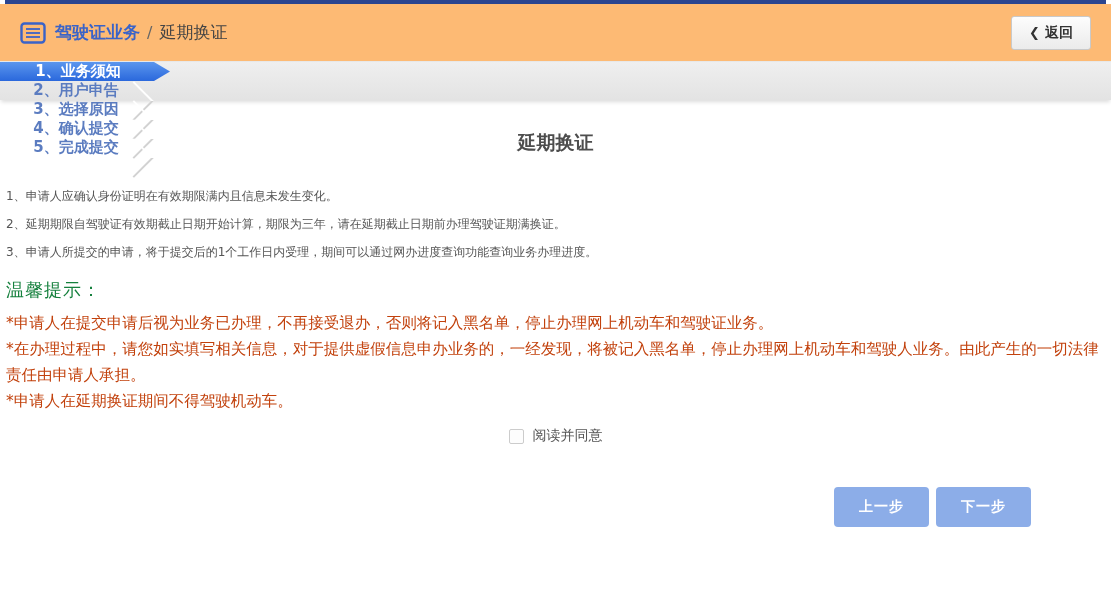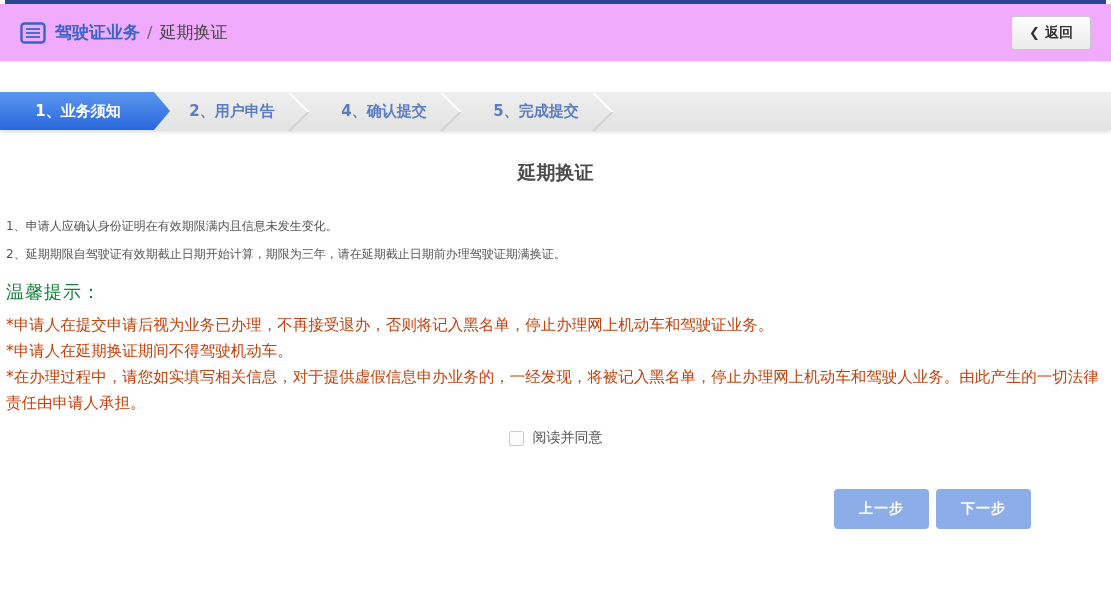--- a/index.html
+++ b/index.html
@@ -7,42 +7,43 @@
   body {
     width: 1111px; height: 609px; overflow: hidden;
     font-family: "DejaVu Sans", "Liberation Sans", sans-serif;
     color: #555;
   }
   
   .top-line { height: 4px; background: #2b4590; margin: 0 5px; }
 
   
   .header {
-    height: 58px; background: #f0abfc; border-bottom: 1px solid #e8e8e8;
+    height: 58px; background: #fdba74; border-bottom: 1px solid #e8e8e8;
     display: flex; align-items: center; padding: 0 20px;
   }
   .crumb-icon { display: inline-flex; margin-right: 9px; }
   .crumb-primary { color: #3a63c8; font-size: 17px; font-weight: 600; }
   .crumb-sep { color: #666; font-size: 16px; margin: 0 7px; }
   .crumb-secondary { color: #444; font-size: 17px; }
   .header-spacer { flex: 1; }
   .back-btn {
     display: inline-flex; align-items: center; gap: 5px;
     background: linear-gradient(#fdfdfd, #ebebeb);
     border: 1px solid #c9c9c9; border-radius: 3px;
     padding: 7px 17px; font-size: 14px; font-weight: 700; color: #333;
     cursor: pointer; font-family: inherit;
   }
   .back-chevron { font-weight: 700; font-size: 13px; color: #333; }
 
   
   .steps {
-    margin-top: 30px; height: 38px; display: flex; position: relative;
+    height: 38px; display: flex; position: relative;
     background: linear-gradient(#efefef, #e3e3e3);
     box-shadow: 0 3px 4px -1px rgba(0,0,0,0.14);
+    flex-direction: column;
   }
   .step {
     width: 152px; height: 38px; display: flex; align-items: center; justify-content: center;
     font-size: 15px; font-weight: 700; color: #5b7cc0; position: relative; cursor: pointer;
   }
   .step.active {
     width: 170px; color: #fff; z-index: 2;
     background: linear-gradient(#5b96ee, #2a68dc);
     clip-path: polygon(0 0, calc(100% - 16px) 0, 100% 50%, calc(100% - 16px) 100%, 0 100%);
     padding-right: 14px; margin-right: -14px;
@@ -105,38 +106,40 @@
   <span class="header-spacer"></span>
   <button class="back-btn">
     <span class="back-chevron">❮</span>
     <span>返回</span>
   </button>
 </div>
 
 <div class="steps">
   <div class="step active">1、业务须知</div>
   <div class="step">2、用户申告</div>
+  <div class="step">3、选择原因</div>
   <div class="step">4、确认提交</div>
   <div class="step">5、完成提交</div>
   <div class="steps-filler"></div>
 </div>
 
 <div class="page-title">延期换证</div>
 
 <div class="notices">
   <div class="notice-line">1、申请人应确认身份证明在有效期限满内且信息未发生变化。</div>
   <div class="notice-line">2、延期期限自驾驶证有效期截止日期开始计算，期限为三年，请在延期截止日期前办理驾驶证期满换证。</div>
+  <div class="notice-line">3、申请人所提交的申请，将于提交后的1个工作日内受理，期间可以通过网办进度查询功能查询业务办理进度。</div>
 </div>
 
 <div class="tips-heading">温馨提示：</div>
 
 <div class="tips">
   <div class="tip-line">*申请人在提交申请后视为业务已办理，不再接受退办，否则将记入黑名单，停止办理网上机动车和驾驶证业务。</div>
+  <div class="tip-line">*在办理过程中，请您如实填写相关信息，对于提供虚假信息申办业务的，一经发现，将被记入黑名单，停止办理网上机动车和驾驶人业务。由此产生的一切法律责任由申请人承担。</div>
   <div class="tip-line">*申请人在延期换证期间不得驾驶机动车。</div>
-  <div class="tip-line">*在办理过程中，请您如实填写相关信息，对于提供虚假信息申办业务的，一经发现，将被记入黑名单，停止办理网上机动车和驾驶人业务。由此产生的一切法律责任由申请人承担。</div>
 </div>
 
 <div class="agree-row">
   <span class="checkbox"></span>
   <span class="agree-label">阅读并同意</span>
 </div>
 
 <div class="footer">
   <button class="nav-btn">上一步</button>
   <button class="nav-btn">下一步</button>

